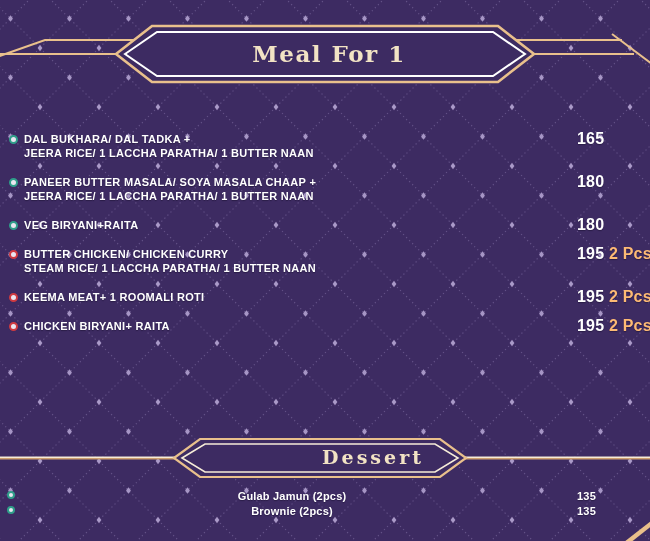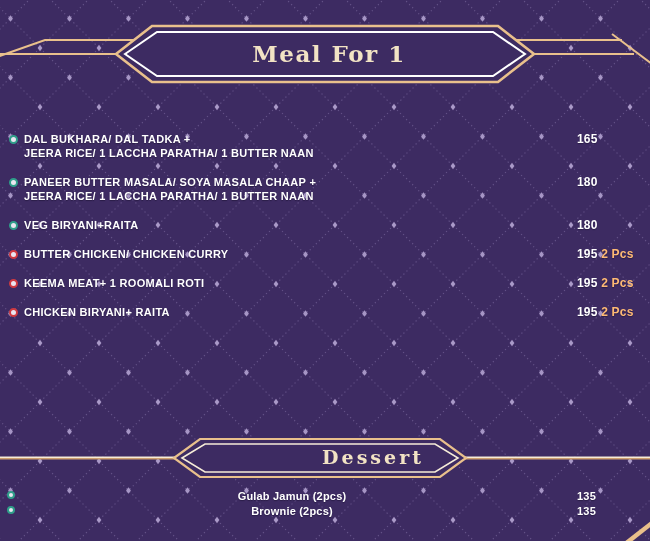--- a/index.html
+++ b/index.html
@@ -39,21 +39,21 @@
     margin-left:24px;margin-right:85px;
     color:#ffffff;font-weight:bold;
     font-size:11px;line-height:14px;letter-spacing:0.3px;
     text-shadow:0 1px 1px rgba(20,10,40,0.45);
   }
   .dessert-list .lines{margin-left:19px;letter-spacing:0.2px;}
   .price{
     position:absolute;left:577px;top:0;
     white-space:nowrap;
     color:#ffffff;font-weight:bold;
-    font-size:12px;line-height:14px;letter-spacing:0.2px;
+    font-size:16px;line-height:14px;letter-spacing:0.2px;
     text-shadow:0 1px 1px rgba(20,10,40,0.45);
   }
   .dessert-list .price{font-size:11px;}
   .price-note{color:#fdba74;}
 </style>
 </head>
 <body>
 
 <div class="page" style="background: rgb(61, 43, 98);">
 
@@ -129,20 +129,21 @@
       <span class="bullet" style="border-color: rgb(47, 158, 138);"></span>
       <div class="lines">
           <div class="line">VEG BIRYANI+RAITA</div>
         </div>
       <div class="price"><span class="price-num">180</span><span class="price-note"></span></div>
     </div>
       <div class="row">
       <span class="bullet" style="border-color: rgb(207, 58, 64);"></span>
       <div class="lines">
           <div class="line">BUTTER CHICKEN/ CHICKEN CURRY</div>
+          <div class="line">STEAM RICE/ 1 LACCHA PARATHA/ 1 BUTTER NAAN</div>
         </div>
       <div class="price"><span class="price-num">195</span><span class="price-note">&nbsp;2 Pcs</span></div>
     </div>
       <div class="row">
       <span class="bullet" style="border-color: rgb(207, 58, 64);"></span>
       <div class="lines">
           <div class="line">KEEMA MEAT+ 1 ROOMALI ROTI</div>
         </div>
       <div class="price"><span class="price-num">195</span><span class="price-note">&nbsp;2 Pcs</span></div>
     </div>

